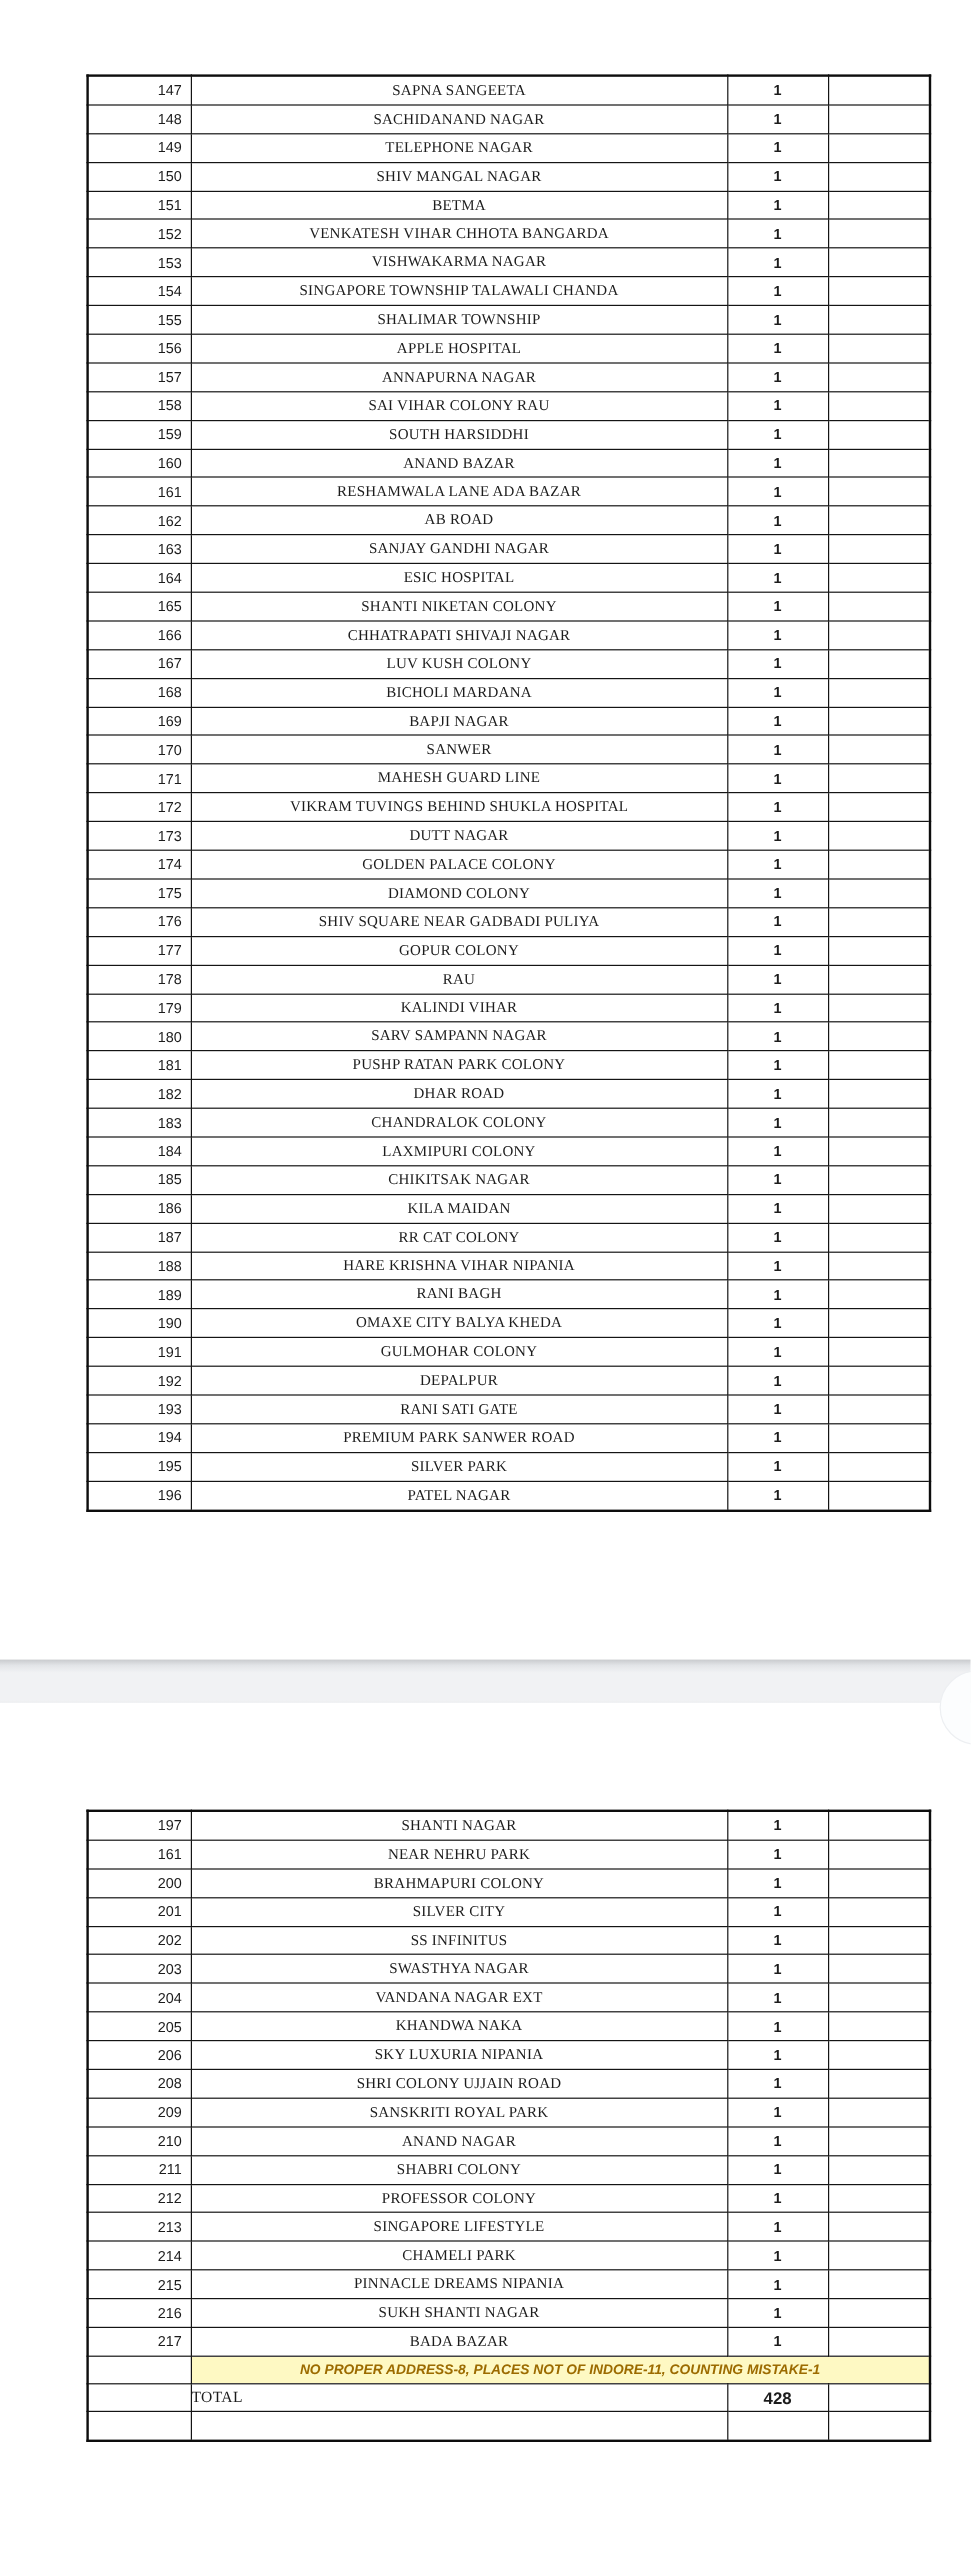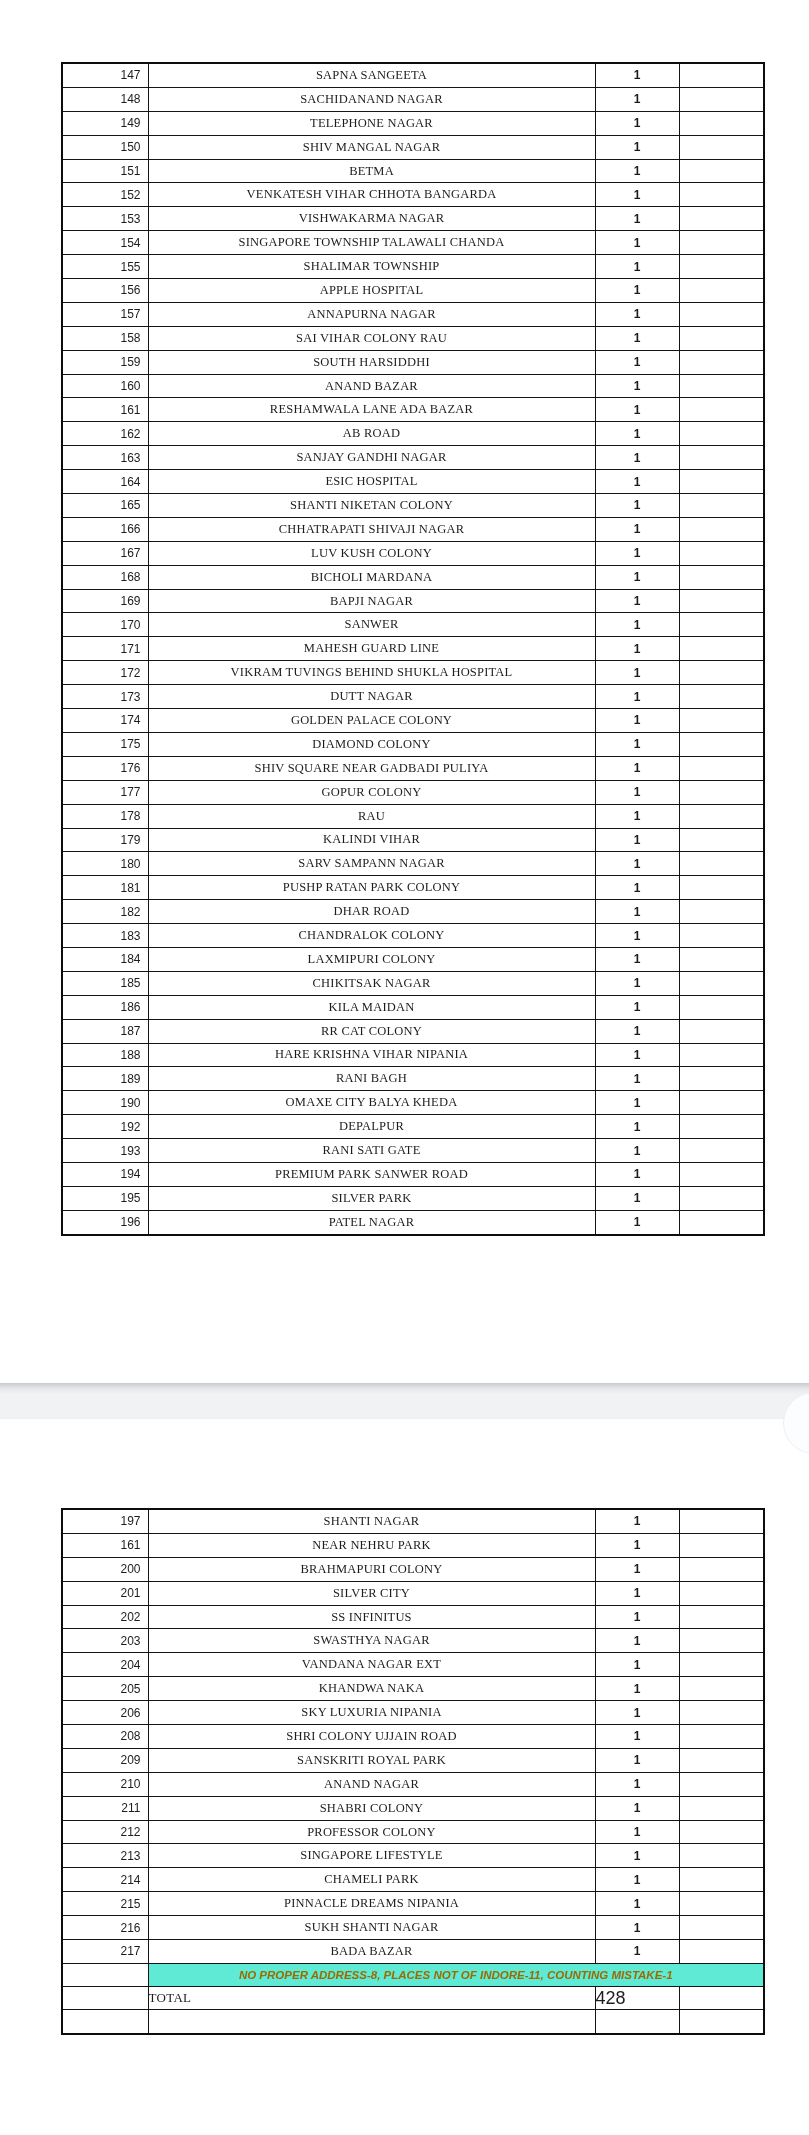--- a/index.html
+++ b/index.html
@@ -11,21 +11,21 @@
   }
   .viewport {
     position: relative;
     width: 809px;
     height: 2135px;
     background: #ffffff;
     overflow: hidden;
   }
   table.doc-table {
     position: absolute;
-    left: 61px;
+    left: 72px;
     width: 702px;
     border-collapse: collapse;
     table-layout: fixed;
     border: 2.5px solid #0d0d0d;
   }
   #table-page1 { top: 62px; }
   #table-page2 { top: 1508px; }
   .doc-table td {
     border: 1.5px solid #141414;
     padding: 0;
@@ -63,23 +63,24 @@
     font-size: 11.5px;
   }
   tr.total-row td, tr.empty-row td { height: 22.5px; }
   td.total-label {
     text-align: left;
     font-family: "Liberation Serif", serif;
     font-size: 13px;
     letter-spacing: 0.3px;
   }
   td.total-value {
+    text-align: center;
     font-family: "Liberation Sans", sans-serif;
-    font-weight: normal;
-    font-size: 18px;
+    font-weight: bold;
+    font-size: 14px;
   }
   .page-gap {
     position: absolute;
     left: 0;
     top: 1383px;
     width: 809px;
     height: 36px;
     background: linear-gradient(to bottom, #c9cbce 0px, #e3e5e8 5px, #f1f2f4 11px, #f1f2f4 34px, #eceef0 36px);
   }
   .scroll-handle {
@@ -365,20 +366,26 @@
           <td class="count">1</td>
           <td class="extra"></td>
         </tr>
         <tr>
           <td class="num">190</td>
           <td class="place">OMAXE CITY BALYA KHEDA</td>
           <td class="count">1</td>
           <td class="extra"></td>
         </tr>
         <tr>
+          <td class="num">191</td>
+          <td class="place">GULMOHAR COLONY</td>
+          <td class="count">1</td>
+          <td class="extra"></td>
+        </tr>
+        <tr>
           <td class="num">192</td>
           <td class="place">DEPALPUR</td>
           <td class="count">1</td>
           <td class="extra"></td>
         </tr>
         <tr>
           <td class="num">193</td>
           <td class="place">RANI SATI GATE</td>
           <td class="count">1</td>
           <td class="extra"></td>
@@ -527,21 +534,21 @@
         <tr>
           <td class="num">217</td>
           <td class="place">BADA BAZAR</td>
           <td class="count">1</td>
           <td class="extra"></td>
         </tr>
       </tbody>
     <tbody>
       <tr class="note-row">
         <td class="num"></td>
-        <td class="note-cell" colspan="3" style="background: #5eead4; color: rgb(156, 107, 0);">NO PROPER ADDRESS-8, PLACES NOT OF INDORE-11, COUNTING MISTAKE-1</td>
+        <td class="note-cell" colspan="3" style="background: #fef9c3; color: rgb(156, 107, 0);">NO PROPER ADDRESS-8, PLACES NOT OF INDORE-11, COUNTING MISTAKE-1</td>
       </tr>
       <tr class="total-row">
         <td class="num"></td>
         <td class="total-label">TOTAL</td>
         <td class="total-value">428</td>
         <td class="extra"></td>
       </tr>
       <tr class="empty-row">
         <td class="num"></td>
         <td class="place"></td>

